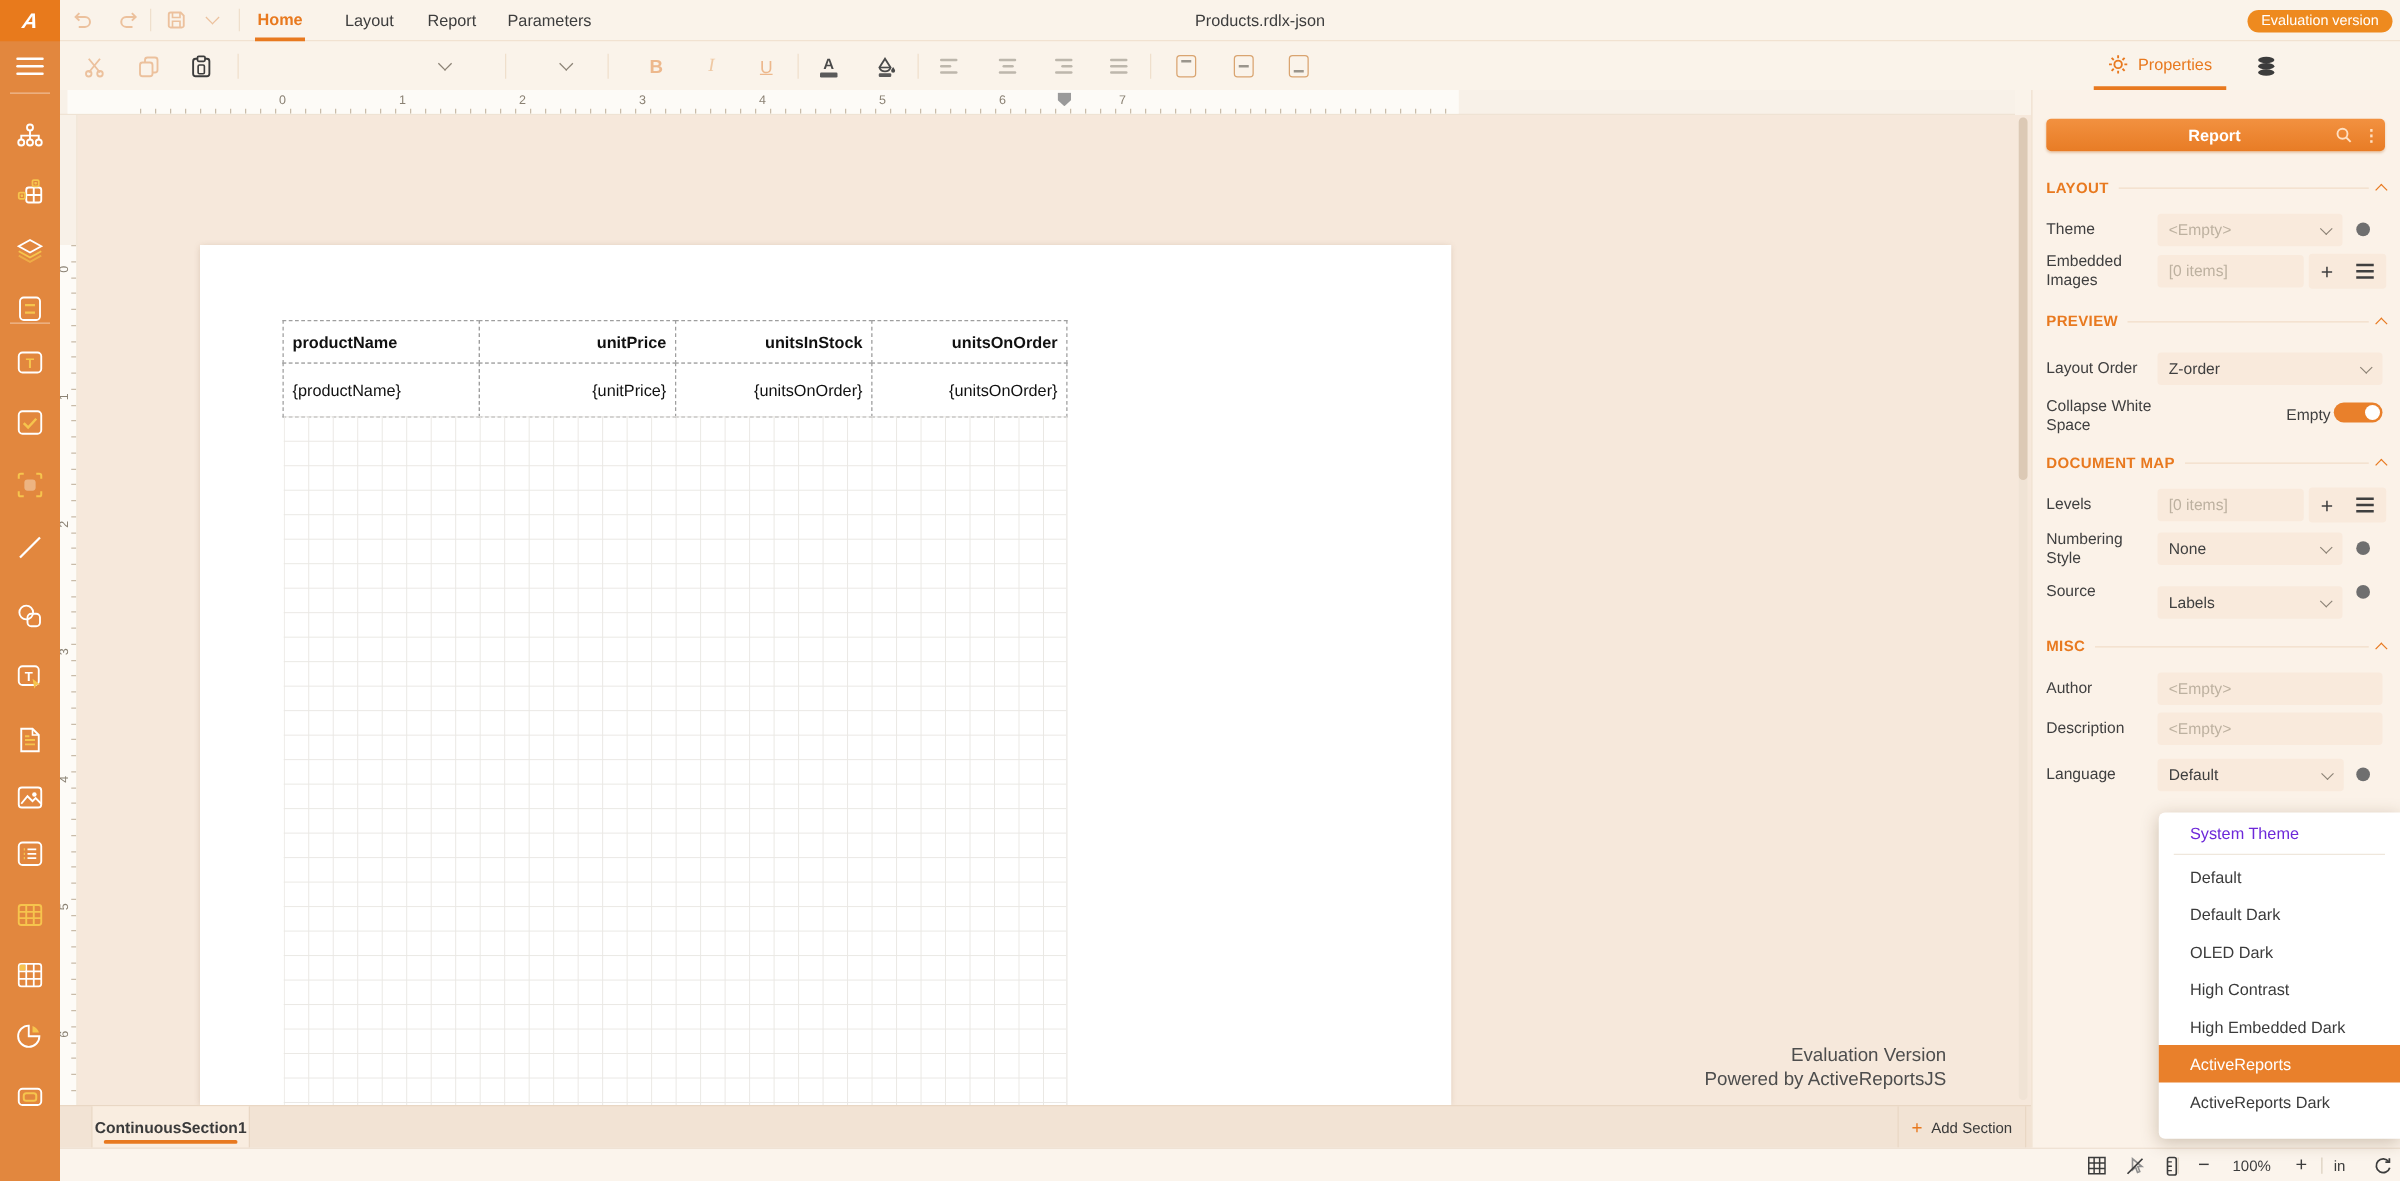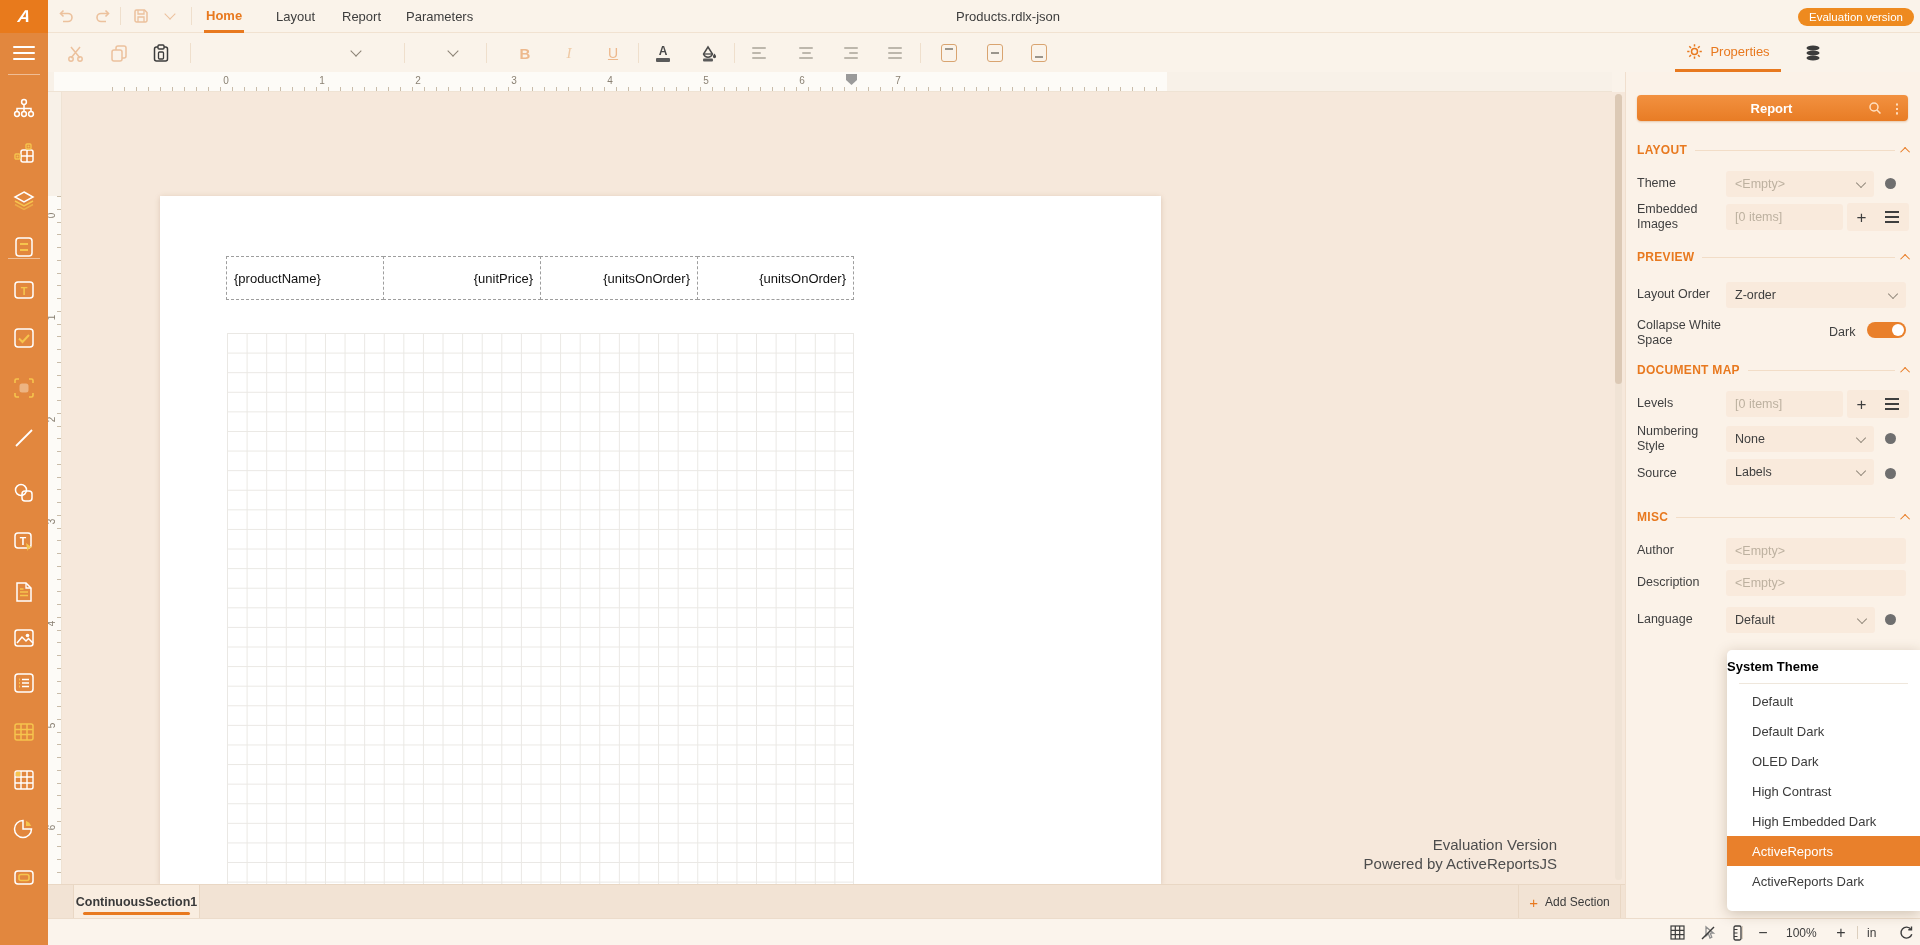--- a/index.html
+++ b/index.html
@@ -105,21 +105,21 @@
   .dot { position:absolute; width:11px; height:11px; border-radius:50%; background:#6F6F6F; cursor:pointer; }
   .btngrp { position:absolute; width:62px; height:28px; background:#F9EADC; border-radius:3px; display:flex; align-items:center; justify-content:space-around; }
   .btngrp .plus { font-size:17px; color:#3F3F3F; font-weight:normal; cursor:pointer; line-height:1; }
   .hlines { width:14px; height:2px; background:#3F3F3F; box-shadow:0 -5px 0 #3F3F3F, 0 5px 0 #3F3F3F; cursor:pointer; }
   .toggle { position:absolute; width:39px; height:16px; background:#E9802B; border-radius:9px; cursor:pointer; }
   .toggle i { position:absolute; right:2px; top:2px; width:12px; height:12px; background:#fff; border-radius:50%; }
   .tg-txt { position:absolute; font-size:12.5px; color:#3F3F3F; }
 
   
   .theme-menu { position:absolute; left:1727px; top:650px; width:193px; height:261px; background:#fff; border-radius:5px 0 0 5px; box-shadow:0 3px 14px rgba(80,50,20,.25); z-index:40; padding-top:2px; }
-  .tm-head { height:28px; display:flex; align-items:center; font-size:13px; color:#000000;font-weight:bold; }
+  .tm-head { height:28px; display:flex; align-items:center; padding-left:25px; font-size:13px; color:#6d28d9; }
   .tm-div { height:1px; background:#EFE7DC; margin:3px 12px 2px 12px; }
   .tm-item { height:30px; display:flex; align-items:center; padding-left:25px; font-size:13px; color:#3B3B3B; cursor:pointer; }
   .tm-item.sel { background:#E9802B; color:#fff; }
 
   svg { overflow:visible; }
 </style>
 </head>
 <body>
 
 <div class="app">
@@ -590,20 +590,26 @@
       <span class="rv-num" style="top: 424px;">3</span>
       <span class="rv-num" style="top: 526px;">4</span>
       <span class="rv-num" style="top: 628px;">5</span>
       <span class="rv-num" style="top: 730px;">6</span>
     </div>
 
   <div class="canvas">
     <div class="page">
       <div class="rtable">
         <div class="trow">
+          <div class="tcell head c0">productName</div>
+          <div class="tcell head c1">unitPrice</div>
+          <div class="tcell head c2">unitsInStock</div>
+          <div class="tcell head c3">unitsOnOrder</div>
+        </div>
+        <div class="trow">
           <div class="tcell data c0">{productName}</div>
           <div class="tcell data c1">{unitPrice}</div>
           <div class="tcell data c2">{unitsOnOrder}</div>
           <div class="tcell data c3">{unitsOnOrder}</div>
         </div>
       </div>
       <div class="grid"></div>
     </div>
     <div class="watermark">
       <div>Evaluation Version</div>
@@ -699,21 +705,21 @@
       <b>PREVIEW</b>
         <span class="hline"></span>
         <span class="chup"></span>
     </div>
     <div class="prow-label" style="top:215px">Layout Order</div>
     <div class="field" style="left:100px; top:210px; width:180px">
       <span class="val">Z-order</span>
         <span class="chev"></span>
     </div>
     <div class="prow-label" style="top:246px">Collapse White Space</div>
-    <div class="tg-txt" style="left:203px; top:253px">Dark</div>
+    <div class="tg-txt" style="left:203px; top:253px">Empty</div>
     <div class="toggle" style="left:241px; top:250px">
         <i></i>
       </div>
 
     <div class="grp-head" style="top:290px">
       <b>DOCUMENT MAP</b>
         <span class="hline"></span>
         <span class="chup"></span>
     </div>
     <div class="prow-label" style="top:324px">Levels</div>
@@ -724,21 +730,21 @@
       <span class="plus">+</span>
       <span class="hlines"></span>
     </div>
     <div class="prow-label" style="top:352px">Numbering Style</div>
     <div class="field" style="left:100px; top:354px; width:148px">
       <span class="val">None</span>
         <span class="chev"></span>
     </div>
     <div class="dot" style="left:259px; top:361px"></div>
     <div class="prow-label" style="top:394px">Source</div>
-    <div class="field" style="left:100px; top:387px; width:148px">
+    <div class="field" style="left:100px; top:397px; width:148px">
       <span class="val">Labels</span>
         <span class="chev"></span>
     </div>
     <div class="dot" style="left:259px; top:396px"></div>
 
     <div class="grp-head" style="top:437px">
       <b>MISC</b>
         <span class="hline"></span>
         <span class="chup"></span>
     </div>

